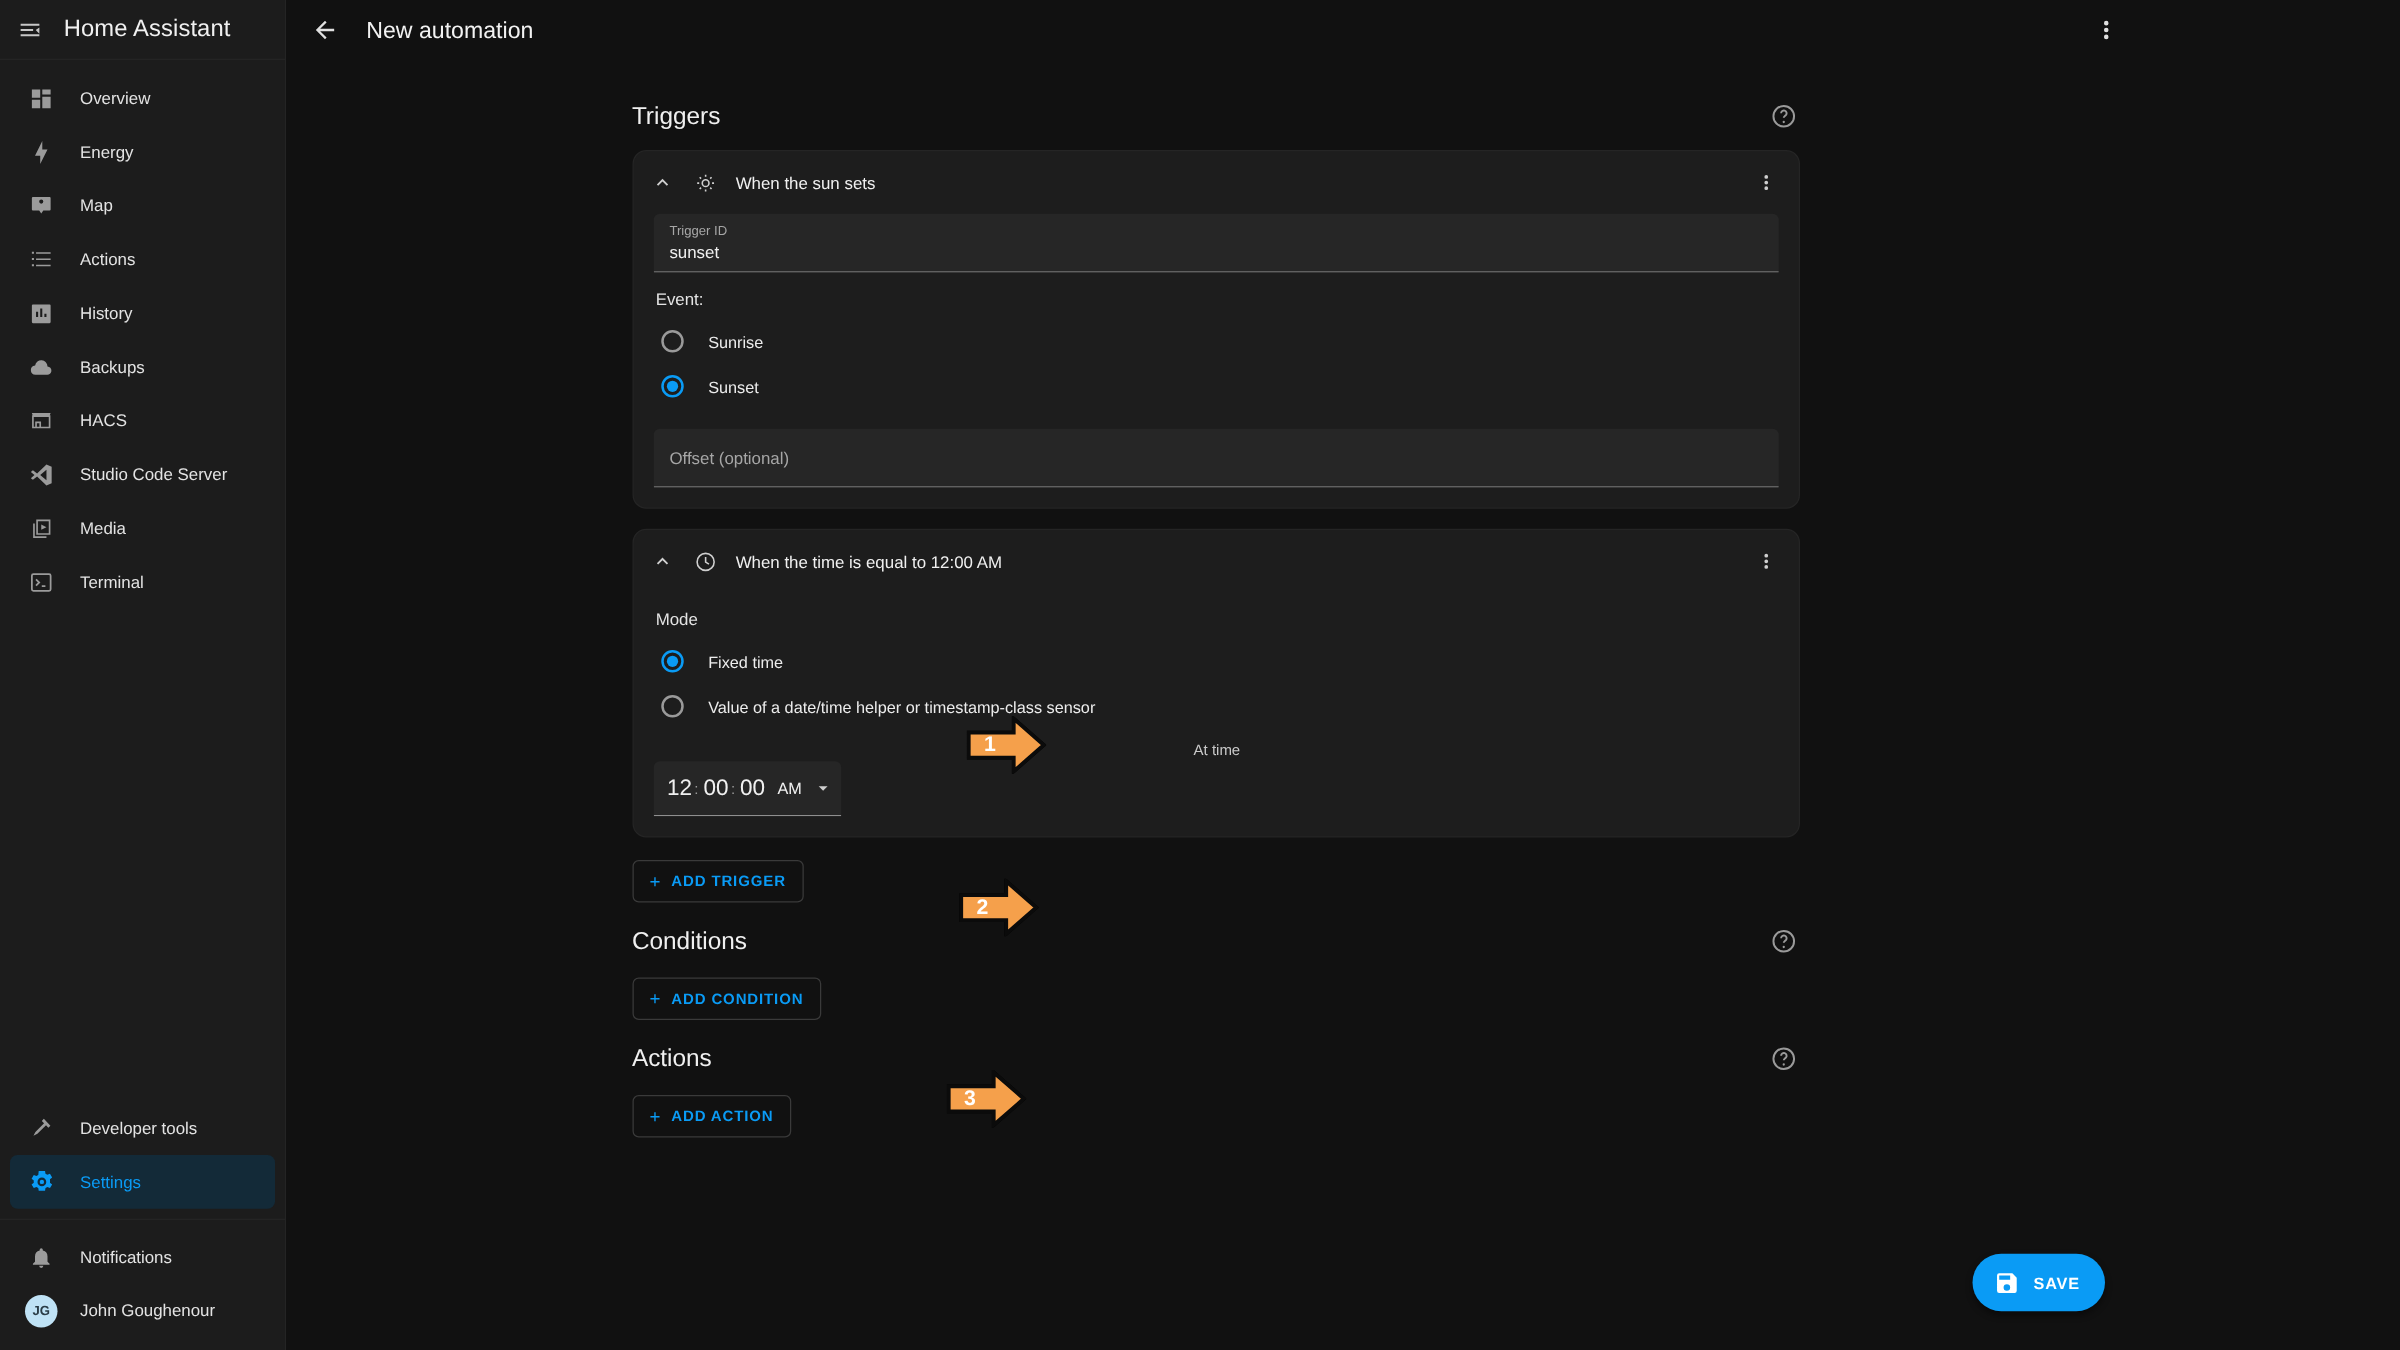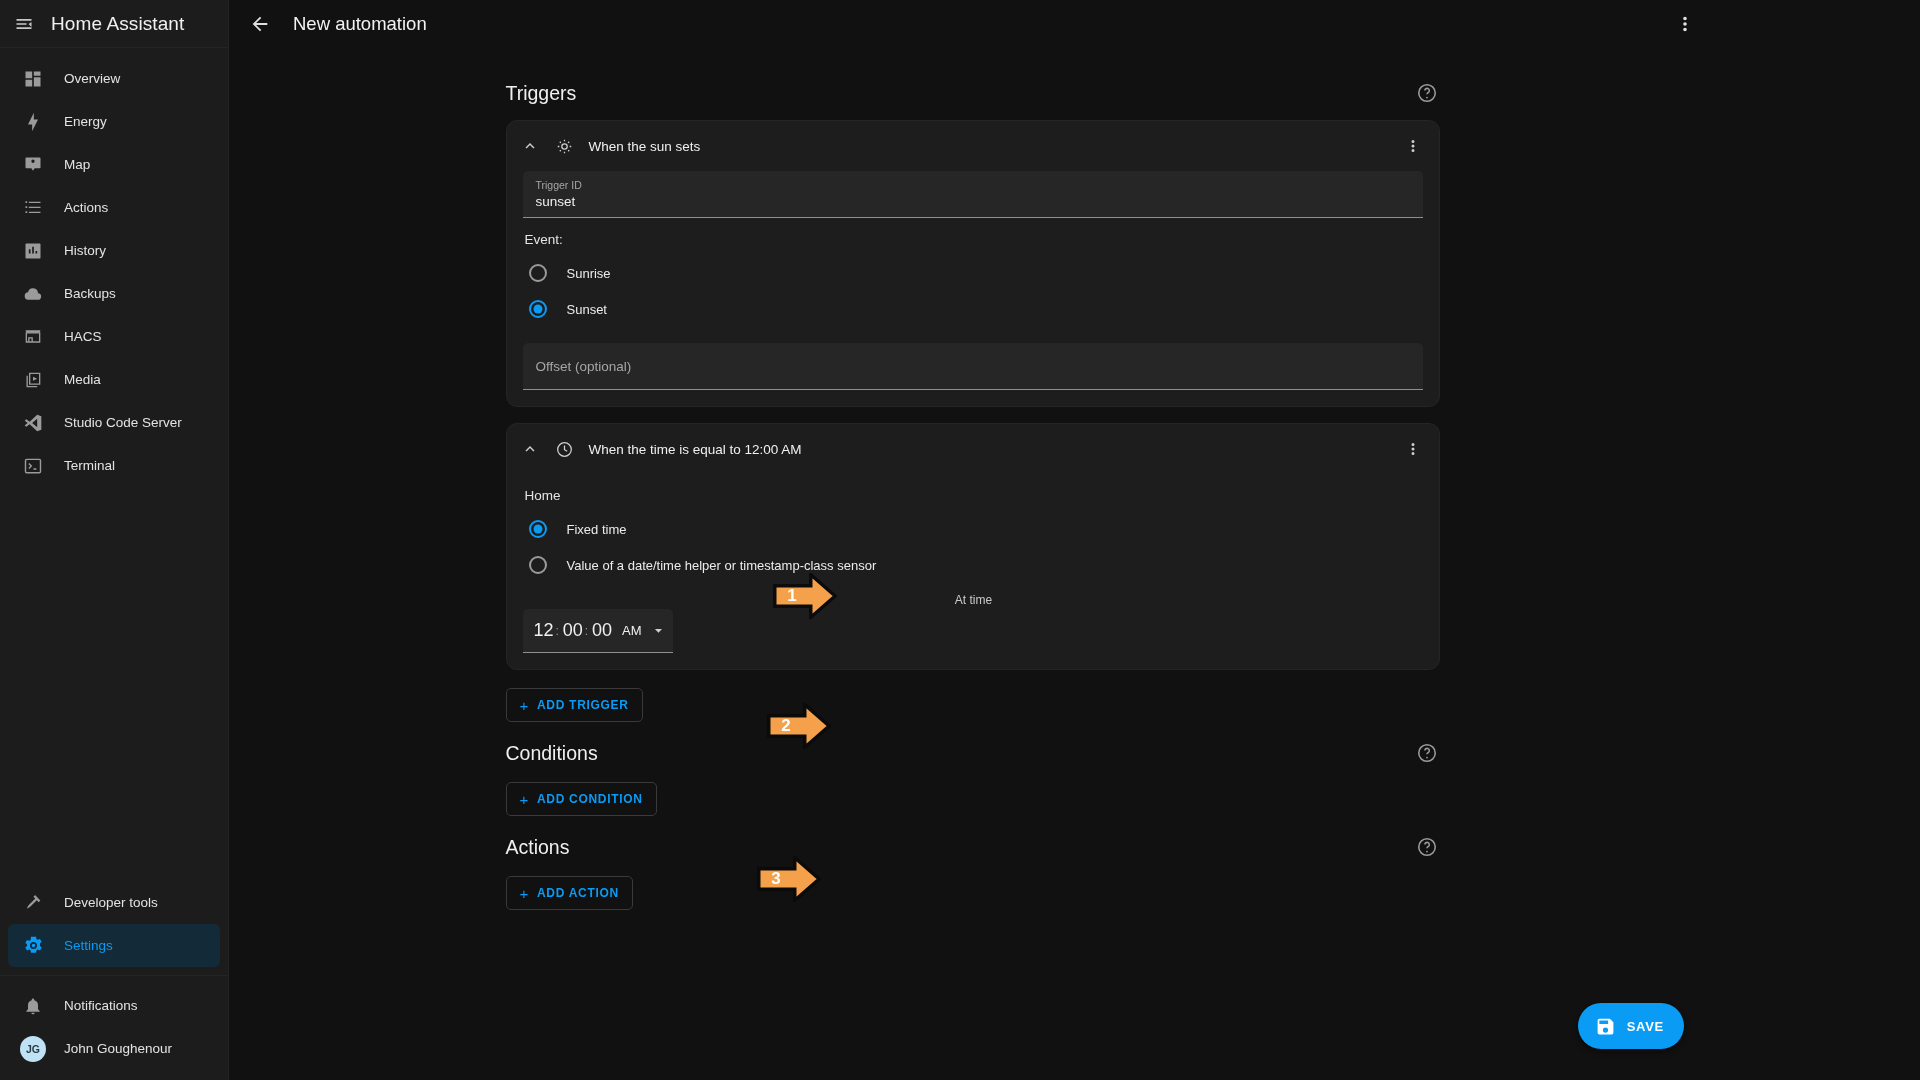--- a/index.html
+++ b/index.html
@@ -250,35 +250,35 @@
             <svg width="20" height="20" viewBox="0 0 24 24" fill="none" stroke="currentColor" stroke-width="1.6">
               <path d="M4 7h16v11H4z"></path>
               <path d="M3 4h18l-1 3H4z" fill="currentColor" stroke="none"></path>
               <path d="M7 18v-5h4v5"></path>
             </svg>
           </span>
         <span class="lbl">HACS</span>
       </div>
       <div class="sb-item">
         <span class="ico">
+            <svg width="20" height="20" viewBox="0 0 24 24" fill="currentColor">
+              <path d="M17 2l-9 8.5L4 7.5 2 9l3.5 3L2 15l2 1.5 4-3L17 22l5-2V4l-5-2m0 5v10l-6-5 6-5z"></path>
+            </svg>
+          </span>
+        <span class="lbl">Studio Code Server</span>
+      </div>
+      <div class="sb-item">
+        <span class="ico">
             <svg width="20" height="20" viewBox="0 0 24 24" fill="none" stroke="currentColor" stroke-width="1.6">
               <path d="M8 4h12v13H8z"></path>
               <path d="M5 7v13h12"></path>
               <path d="M12 8l5 2.5-5 2.5z" fill="currentColor" stroke="none"></path>
             </svg>
           </span>
         <span class="lbl">Media</span>
-      </div>
-      <div class="sb-item">
-        <span class="ico">
-            <svg width="20" height="20" viewBox="0 0 24 24" fill="currentColor">
-              <path d="M17 2l-9 8.5L4 7.5 2 9l3.5 3L2 15l2 1.5 4-3L17 22l5-2V4l-5-2m0 5v10l-6-5 6-5z"></path>
-            </svg>
-          </span>
-        <span class="lbl">Studio Code Server</span>
       </div>
       <div class="sb-item">
         <span class="ico">
             <svg width="20" height="20" viewBox="0 0 24 24" fill="none" stroke="currentColor" stroke-width="1.7">
               <rect x="3" y="4" width="18" height="16" rx="1.5"></rect>
               <path d="M7 9l3 3-3 3M12.5 15.5H16"></path>
             </svg>
           </span>
         <span class="lbl">Terminal</span>
       </div>
@@ -410,21 +410,21 @@
                 </svg>
             </span>
             <span class="card-title">When the time is equal to 12:00 AM</span>
             <span class="card-more">
               <svg width="18" height="18" viewBox="0 0 24 24" fill="currentColor">
                   <path d="M12 16a2 2 0 110 4 2 2 0 010-4m0-6a2 2 0 110 4 2 2 0 010-4m0-6a2 2 0 110 4 2 2 0 010-4z"></path>
                 </svg>
             </span>
           </div>
           <div class="card-body">
-            <div class="group-label">Home</div>
+            <div class="group-label">Mode</div>
 
             <div class="radio-row" id="fixed-time-row">
               <span class="radio checked"></span>
               <span class="radio-label">Fixed time</span>
             </div>
             <div class="radio-row">
               <span class="radio"></span>
               <span class="radio-label">Value of a date/time helper or timestamp-class sensor</span>
             </div>
 

